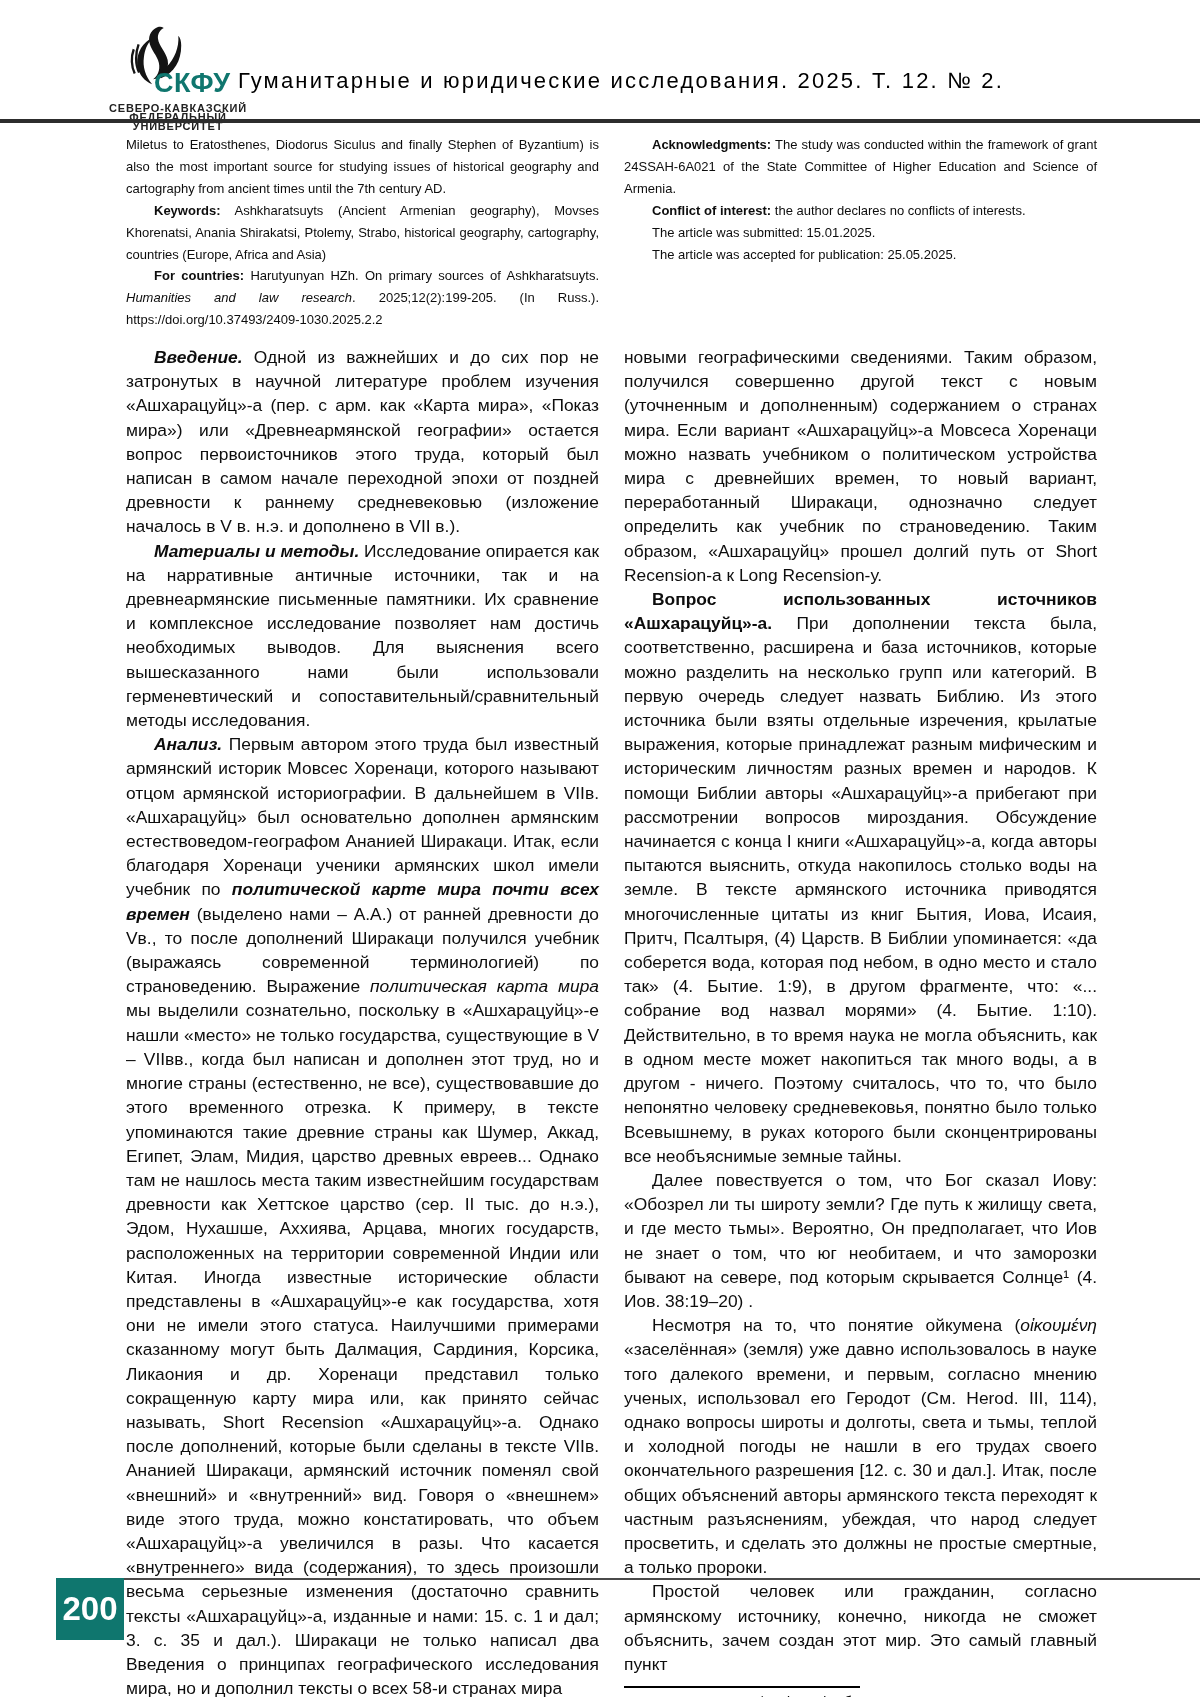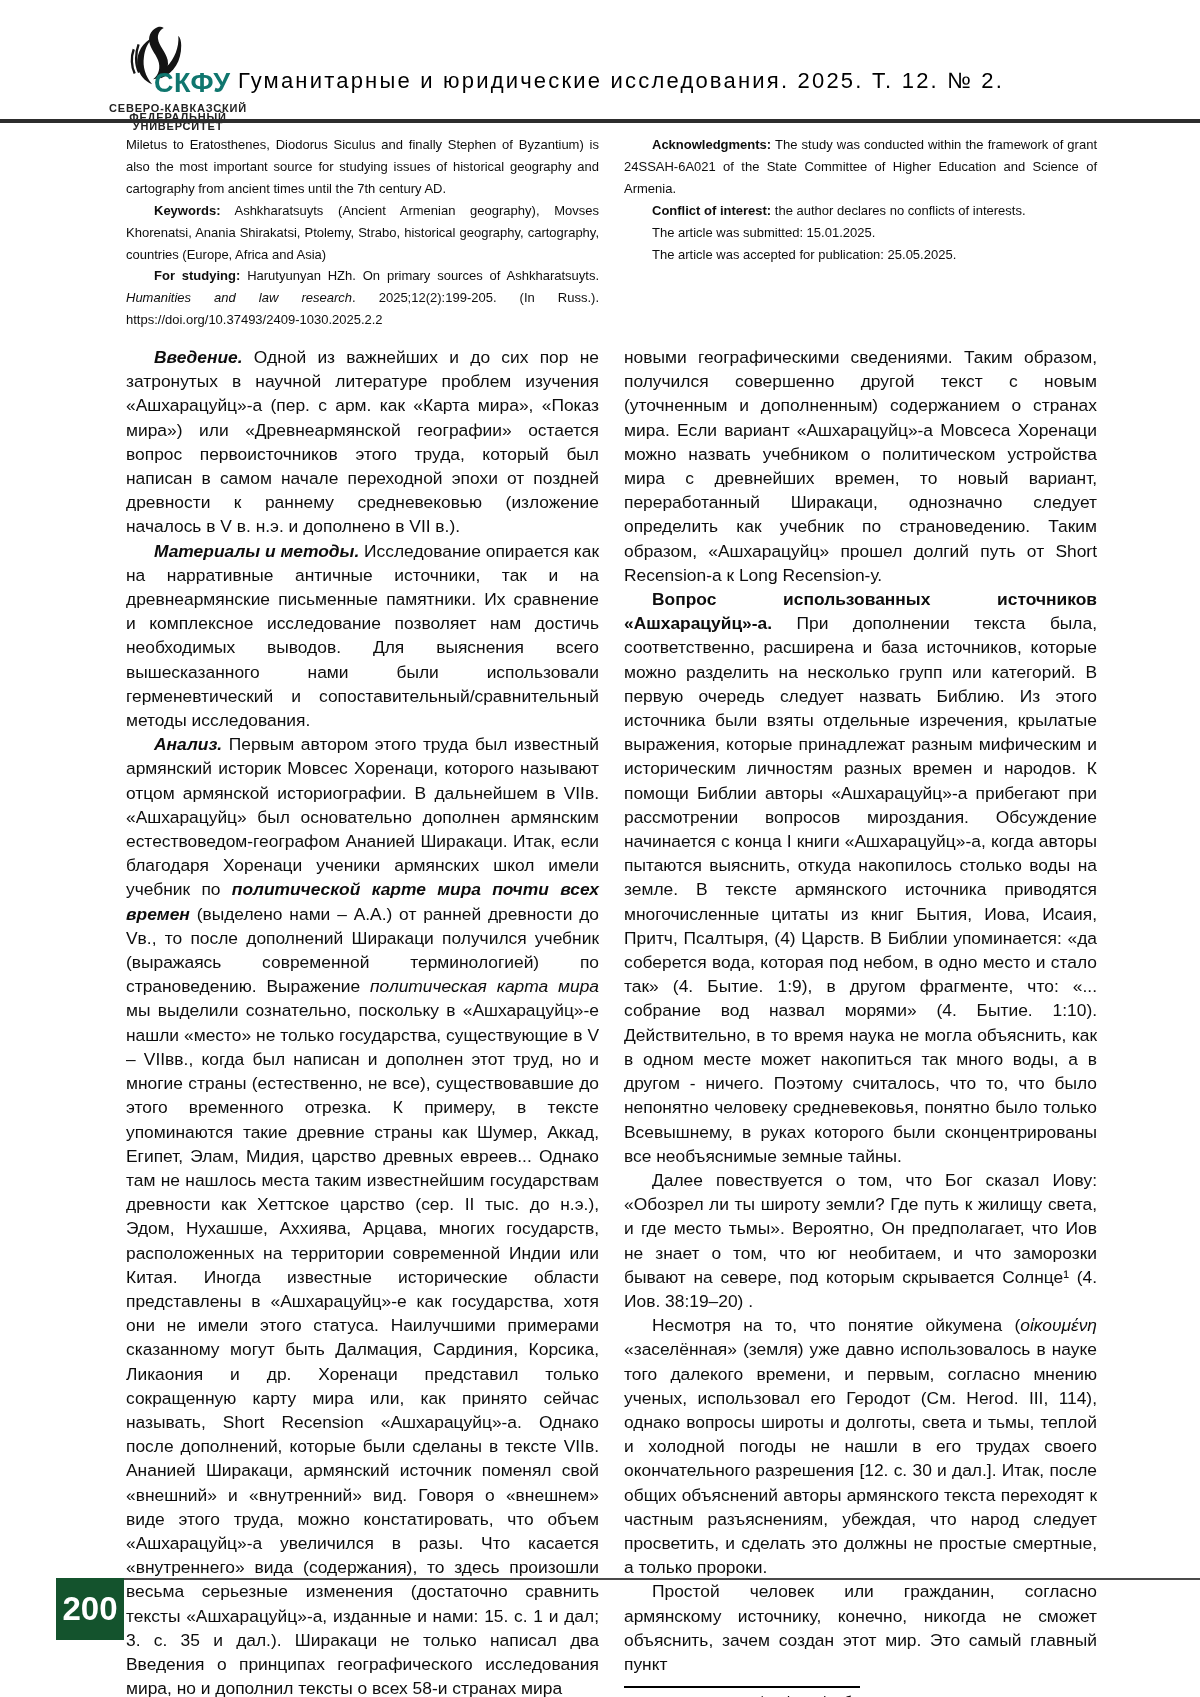--- a/index.html
+++ b/index.html
@@ -35,21 +35,21 @@
   
   .footnote-rule{width:236px;height:2px;background:#000;margin-top:10px;}
   .footnote{font-size:14px;line-height:18.5px;margin-top:5px;text-align:justify;}
   .footnote p{text-indent:28px;margin:0;}
   .footnote .i{letter-spacing:1.5px;}
 
   
   .footer-line{position:absolute;left:124px;top:1578px;width:1076px;height:2px;background:#4a4a4a;}
   .page-number{
     position:absolute;left:56px;top:1578px;width:68px;height:62px;
-    background:#14532d;color:#ffffff;font-size:33px;font-weight:700;
+    background:#0f766e;color:#ffffff;font-size:33px;font-weight:700;
     display:flex;align-items:center;justify-content:center;
   }
 </style>
 </head>
 <body>
 
 <div class="page">
 
   <div class="logo">
     <svg class="logo-bird" viewBox="0 0 64 66" xmlns="http://www.w3.org/2000/svg" aria-hidden="true">
@@ -65,21 +65,21 @@
       <div>ФЕДЕРАЛЬНЫЙ УНИВЕРСИТЕТ</div>
     </div>
   </div>
   <div class="journal-title">Гуманитарные и юридические исследования. 2025. Т. 12. № 2.</div>
   <div class="header-rule"></div>
 
   <div class="columns front">
     <div class="col">
         <p class="noindent"><span>Miletus to Eratosthenes, Diodorus Siculus and finally Stephen of Byzantium) is also the most important source for studying issues of historical geography and cartography from ancient times until the 7th century AD.</span></p>
         <p><span class="b">Keywords:</span><span> Ashkharatsuyts (Ancient Armenian geography), Movses Khorenatsi, Anania Shirakatsi, Ptolemy, Strabo, historical geography, cartography, countries (Europe, Africa and Asia)</span></p>
-        <p><span class="b">For studying:</span><span> Harutyunyan HZh. On primary sources of Ashkharatsuyts. </span><span class="i">Humanities and law research</span><span>. 2025;12(2):199-205. (In Russ.). https://doi.org/10.37493/2409-1030.2025.2.2</span></p>
+        <p><span class="b">For countries:</span><span> Harutyunyan HZh. On primary sources of Ashkharatsuyts. </span><span class="i">Humanities and law research</span><span>. 2025;12(2):199-205. (In Russ.). https://doi.org/10.37493/2409-1030.2025.2.2</span></p>
       </div>
     <div class="col">
         <p><span class="b">Acknowledgments:</span><span> The study was conducted within the framework of grant 24SSAH-6A021 of the State Committee of Higher Education and Science of Armenia.</span></p>
         <p><span class="b">Conflict of interest:</span><span> the author declares no conflicts of interests.</span></p>
         <p><span>The article was submitted: 15.01.2025.</span></p>
         <p><span>The article was accepted for publication: 25.05.2025.</span></p>
       </div>
   </div>
 
   <div class="columns body">

